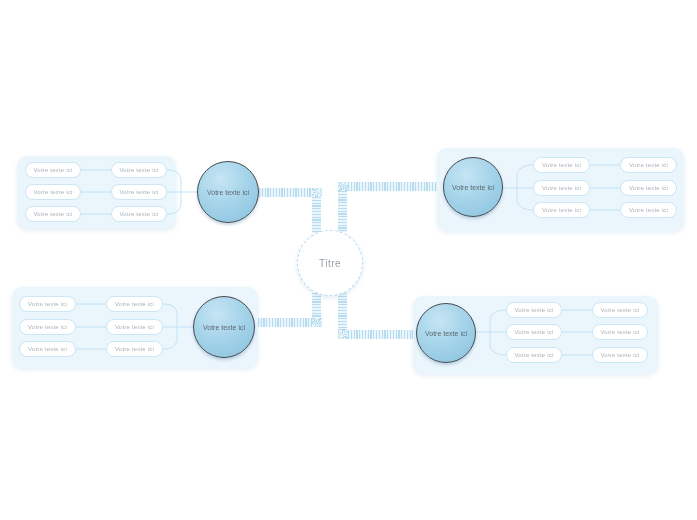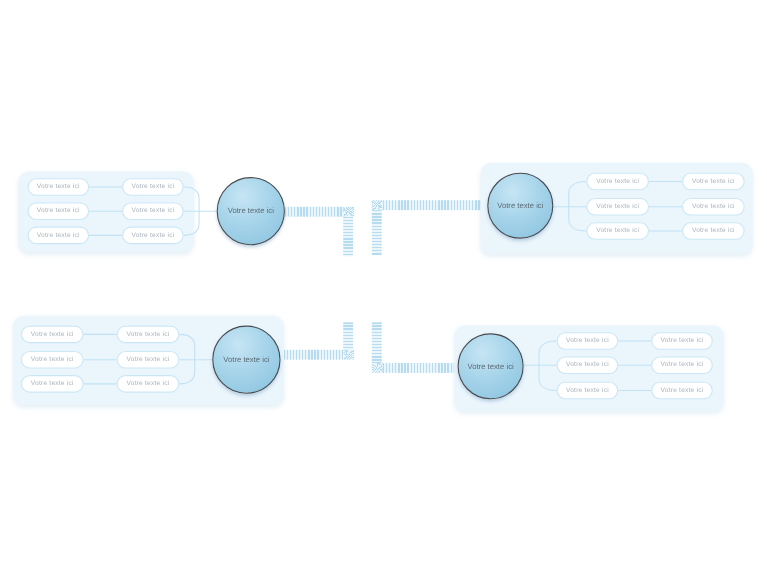--- a/index.html
+++ b/index.html
@@ -175,14 +175,17 @@
   <div class="bnode" style="left:443px;top:157px;width:60px;height:60px;">
       <span>Votre texte ici</span>
     </div>
   <div class="bnode" style="left:193px;top:296px;width:62px;height:62px;">
       <span>Votre texte ici</span>
     </div>
   <div class="bnode" style="left:416px;top:303px;width:60px;height:60px;">
       <span>Votre texte ici</span>
     </div>
 
+  <div class="cnode">
+      <span>Titre</span>
+    </div>
 
 </div>
 
 </body></html>

